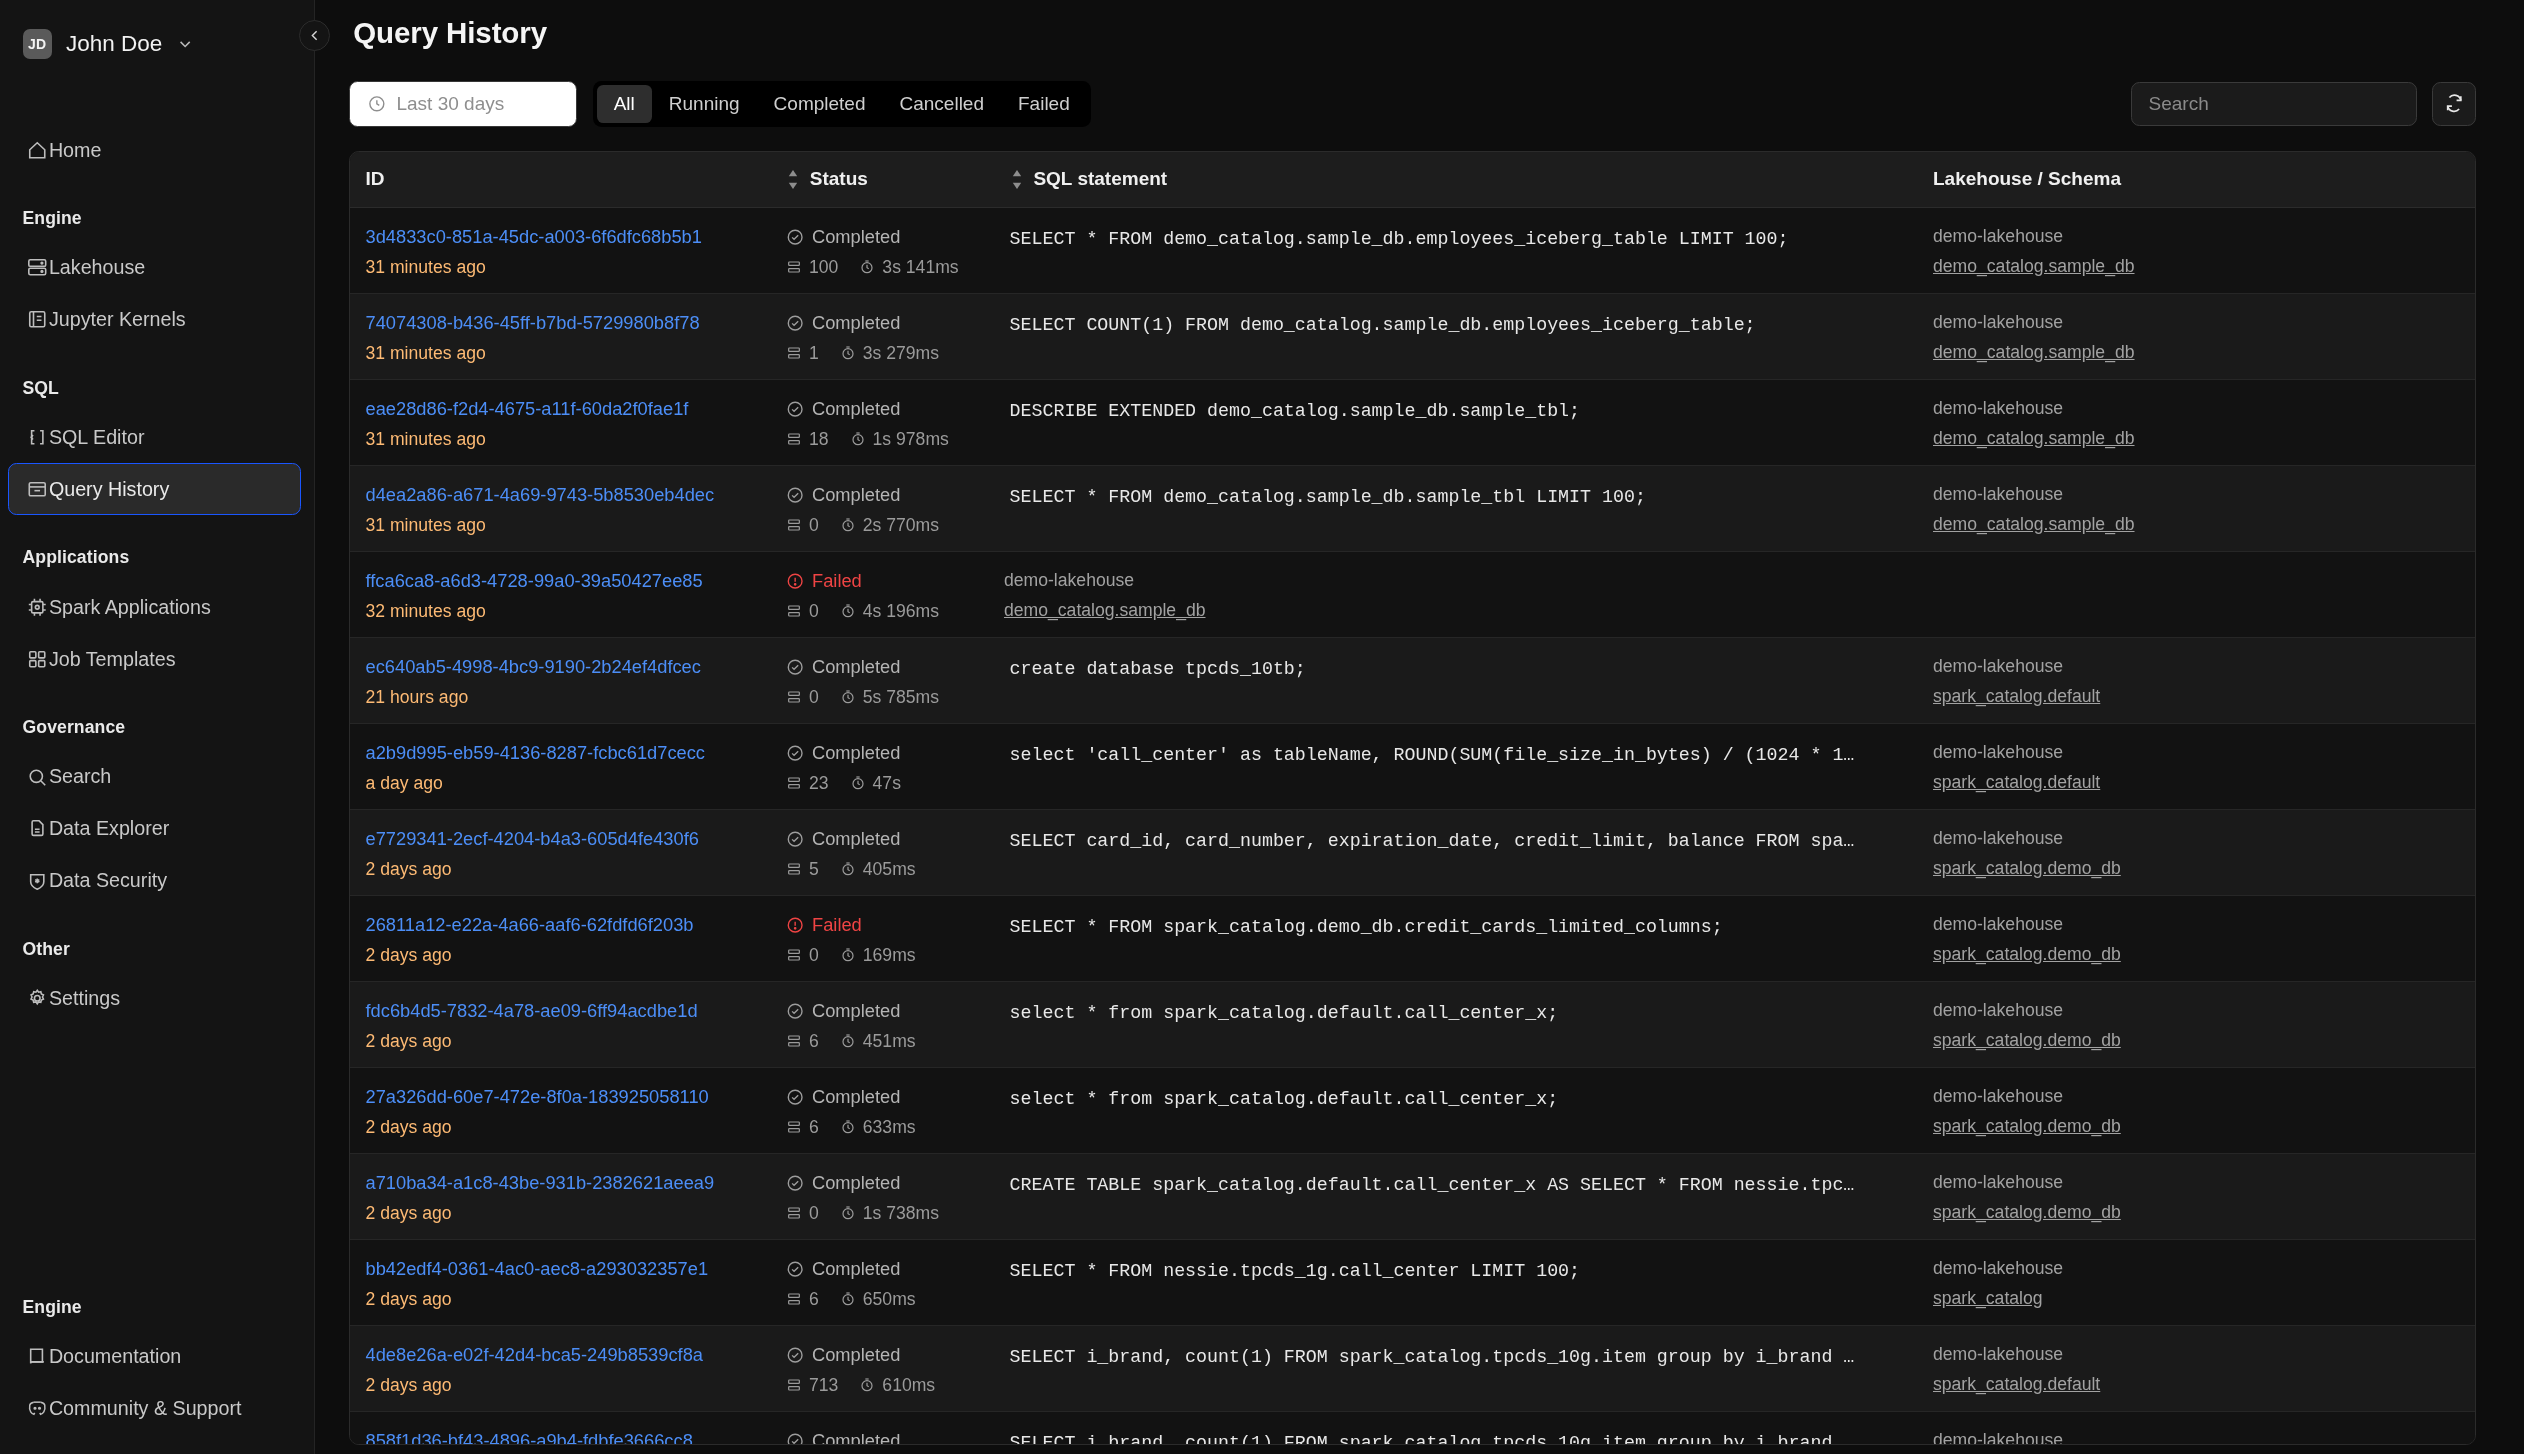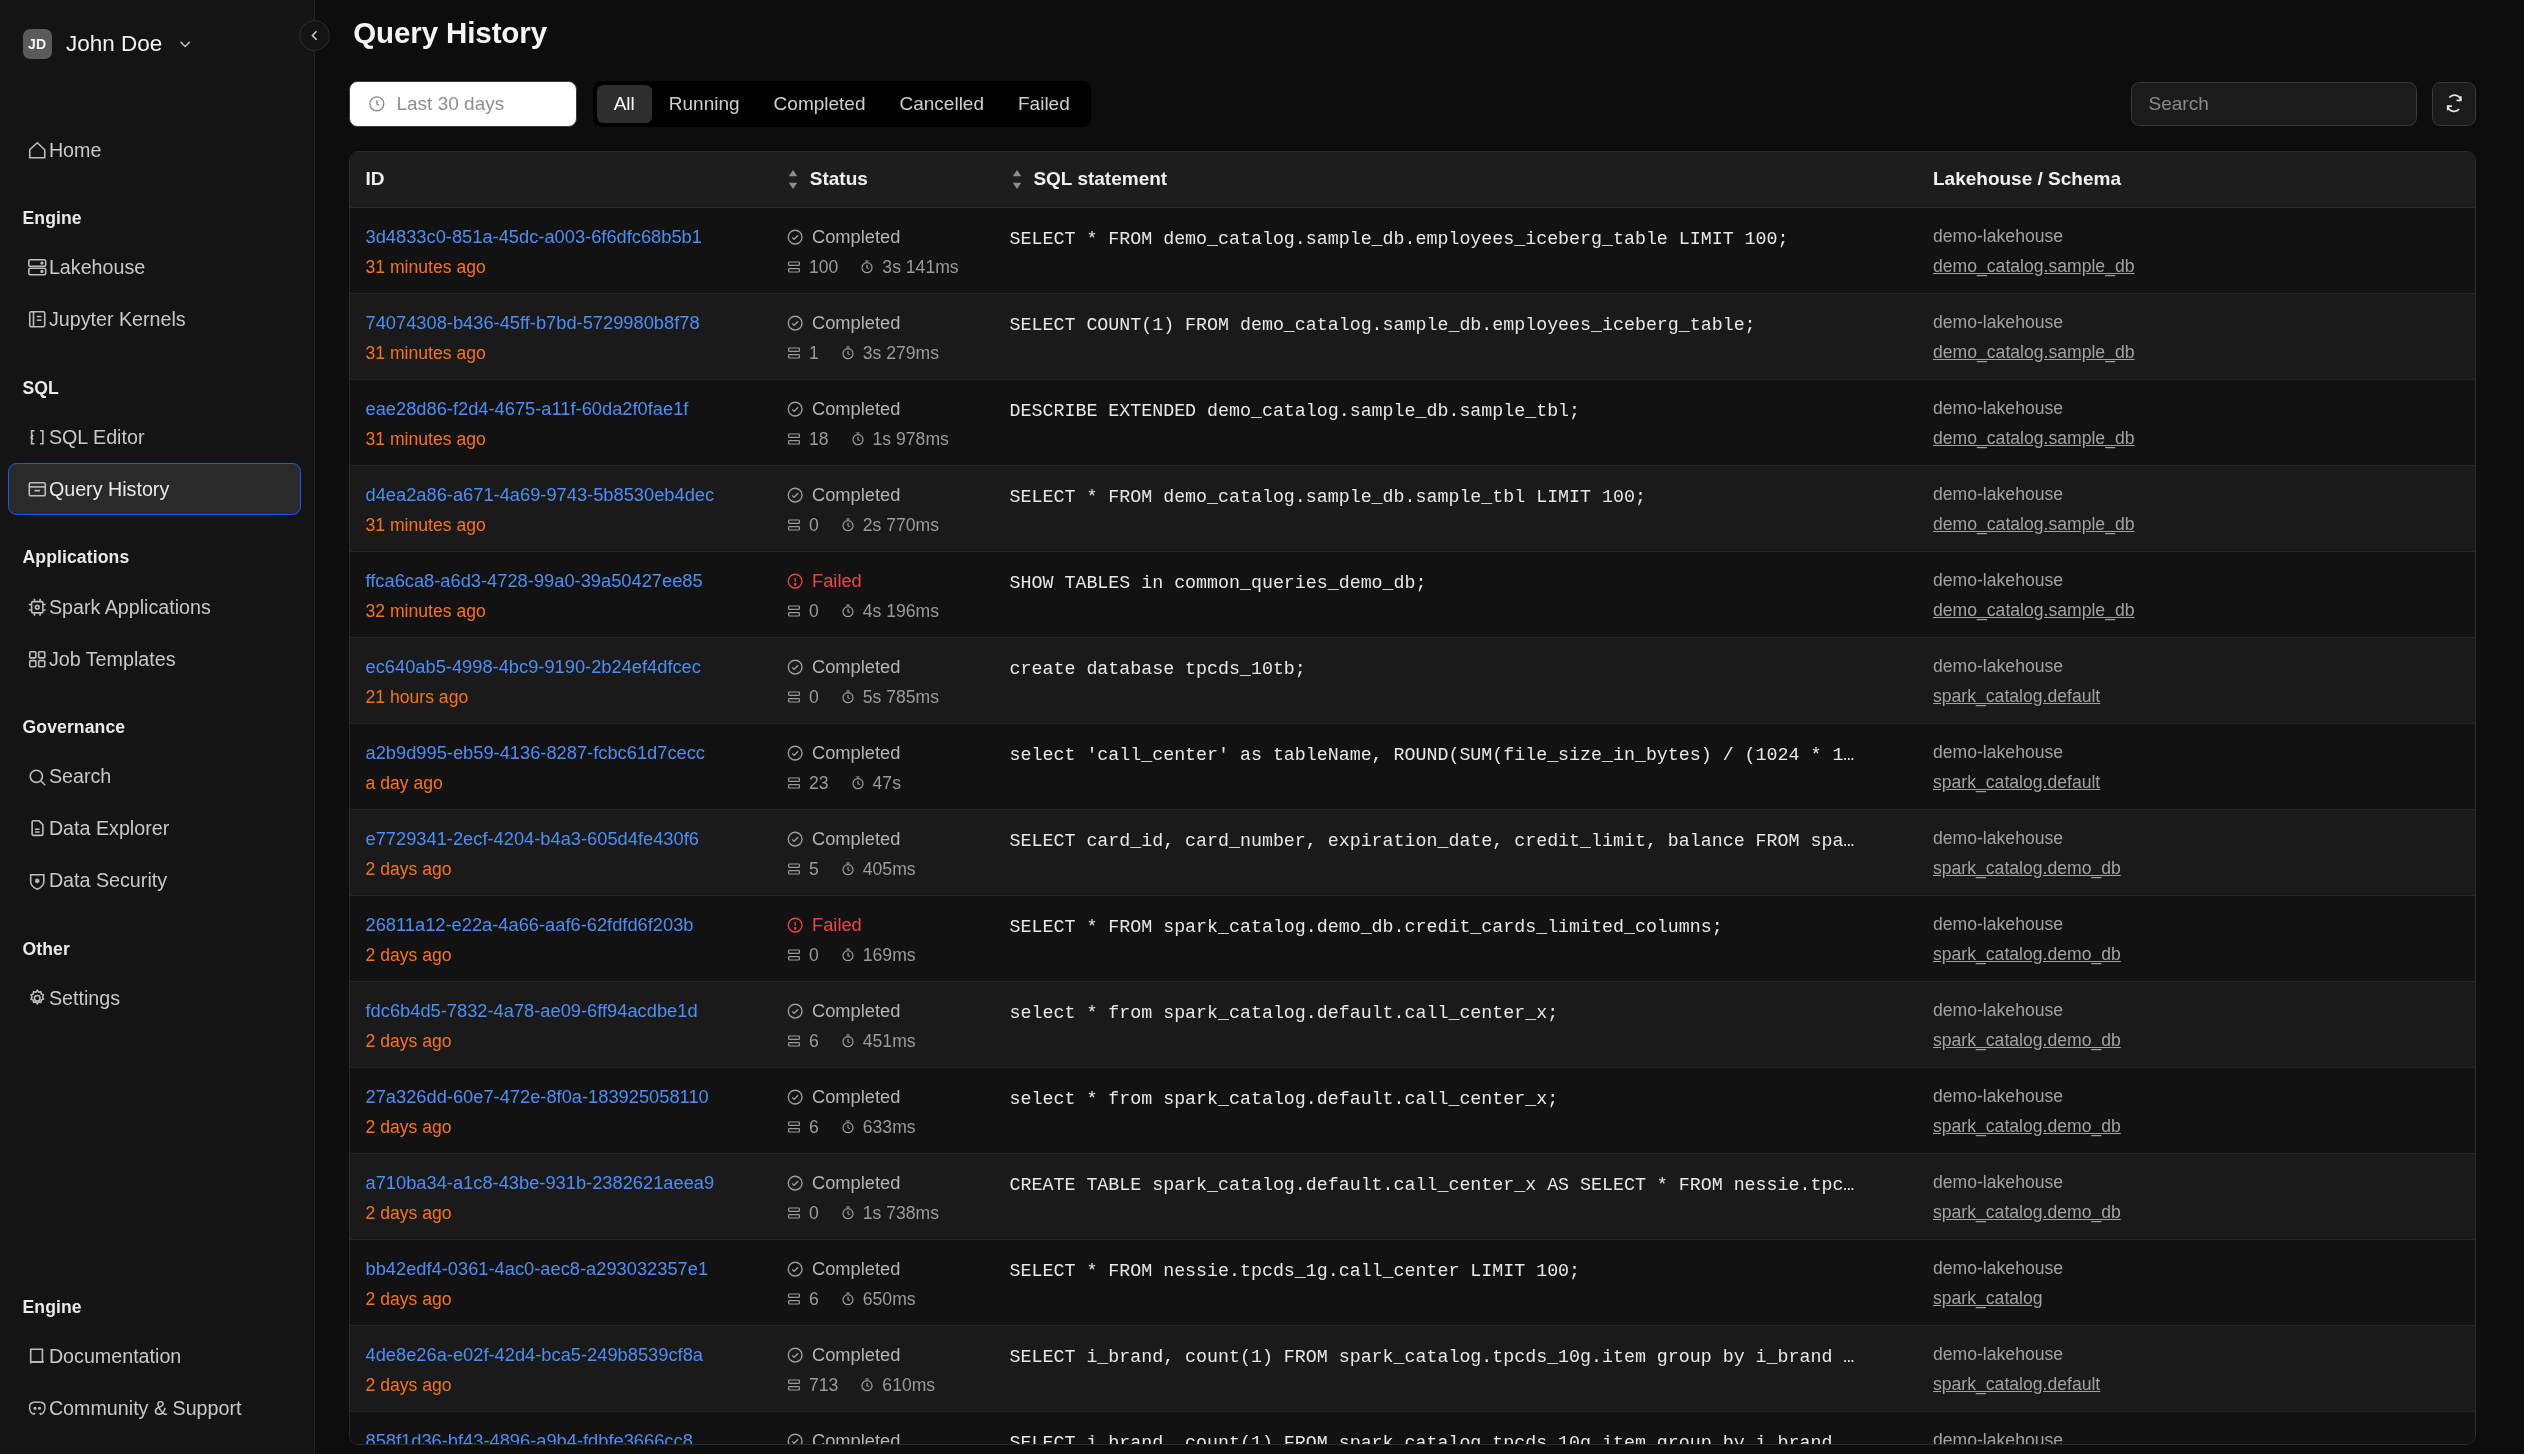--- a/index.html
+++ b/index.html
@@ -129,21 +129,21 @@
     display: flex; align-items: flex-start;
     height: 86px; border-bottom: 1.4px solid #262626;
     background: #121212;
   }
   .t-row.alt { background: #1a1a1a; }
   .cell { padding-top: 18.3px; }
   .q-id {
     color: #4c8ef7; font-size: 18.3px; line-height: 1.25;
     white-space: nowrap;
   }
-  .q-time { color: #f97316; font-size: 17.6px; margin-top: 8.4px; }
+  .q-time { color: #fdba74; font-size: 17.6px; margin-top: 8.4px; }
   .st-line { display: flex; align-items: center; gap: 7.7px; }
   .st-text { font-size: 18.3px; }
   .st-completed { color: #b4b4b4; }
   .st-failed { color: #ef4444; }
   .st-ic { width: 18.3px; height: 18.3px; flex: 0 0 18.3px; }
   .metrics {
     display: flex; align-items: center; gap: 7px;
     color: #9b9b9b; font-size: 17.6px; margin-top: 9.1px;
   }
   .metrics .m-ic { width: 16px; height: 16px; color: #9b9b9b; flex: 0 0 16px; }
@@ -586,23 +586,20 @@
                 <span>
                   <svg class="m-ic" viewBox="0 0 24 24" fill="none" stroke="currentColor" stroke-width="1.8">
                     <circle cx="12" cy="13" r="7.5"></circle>
                     <path d="M12 8.5V13l2.6 1.6"></path>
                     <path d="M9.5 3h5"></path>
                   </svg>
                 </span>
                 <span>4s 196ms</span>
               </div>
             </div>
-            <div class="col-sql">
-              <div class="sql-txt">SHOW TABLES in common_queries_demo_db;</div>
-            </div>
             <div class="cell col-lake">
               <div class="lake-main">demo-lakehouse</div>
               <div class="lake-sub">demo_catalog.sample_db</div>
             </div>
           </div>
           <div class="t-row alt">
             <div class="cell col-id">
               <div class="q-id">ec640ab5-4998-4bc9-9190-2b24ef4dfcec</div>
               <div class="q-time">21 hours ago</div>
             </div>

